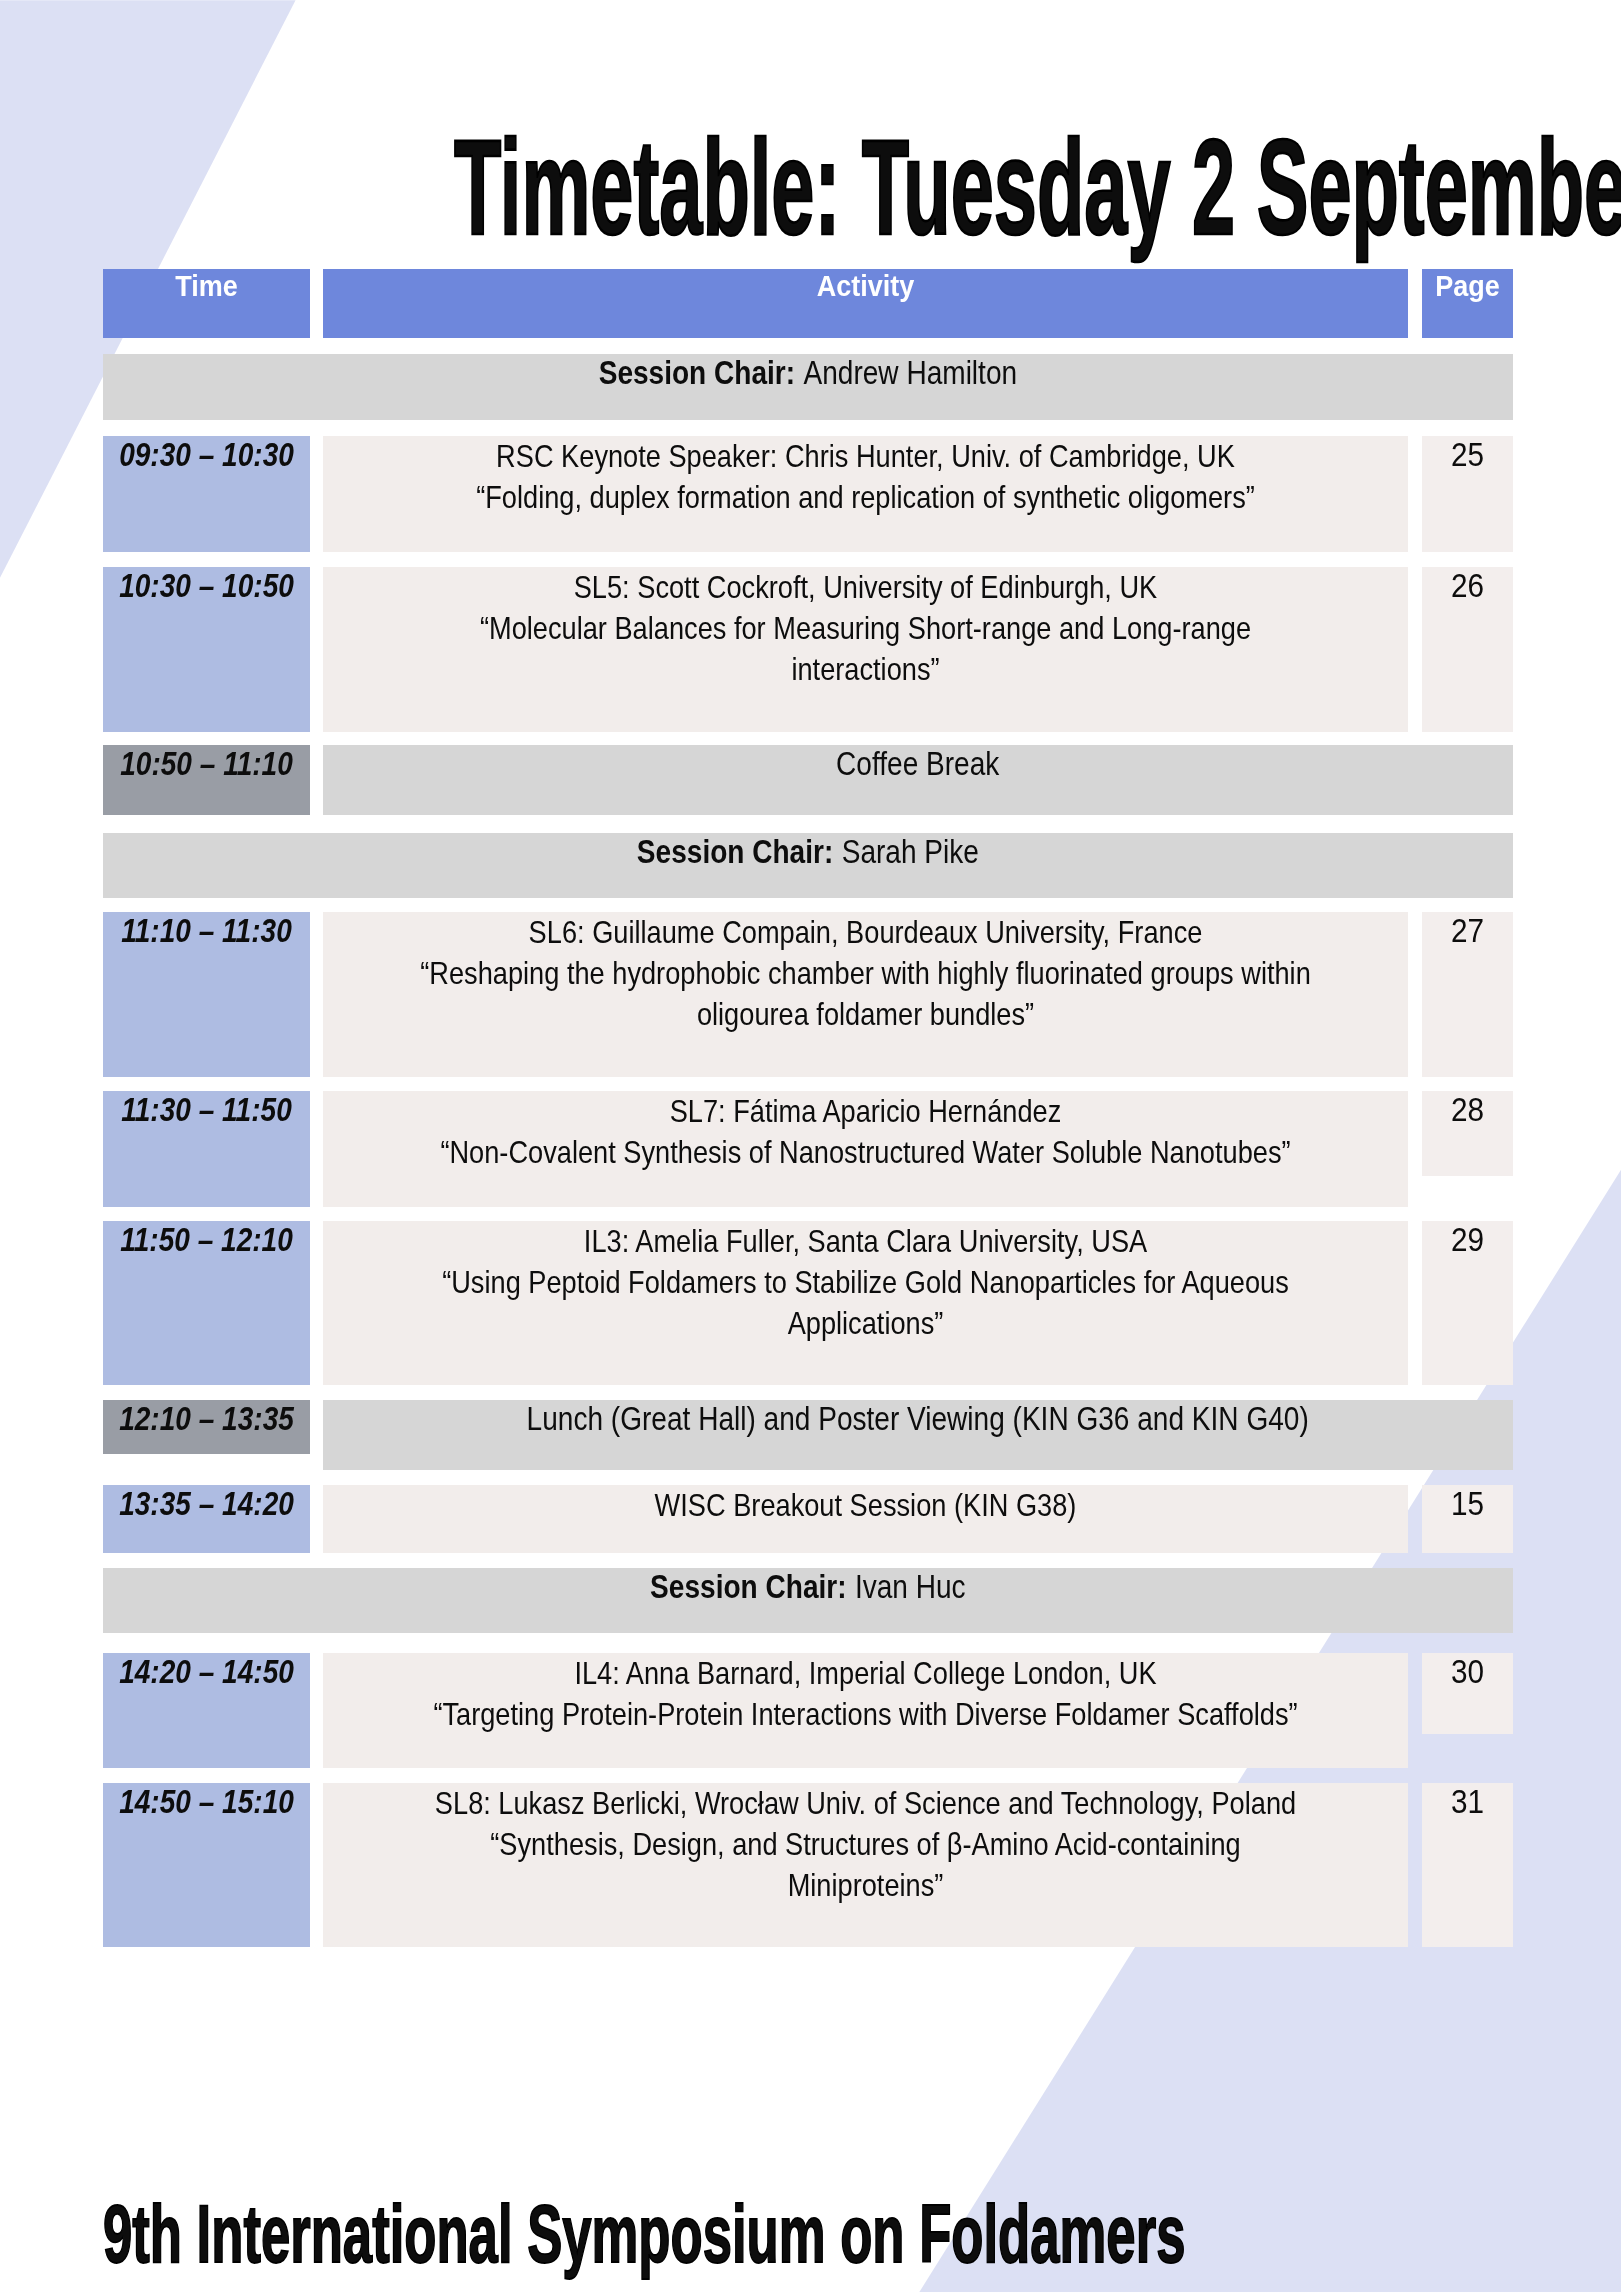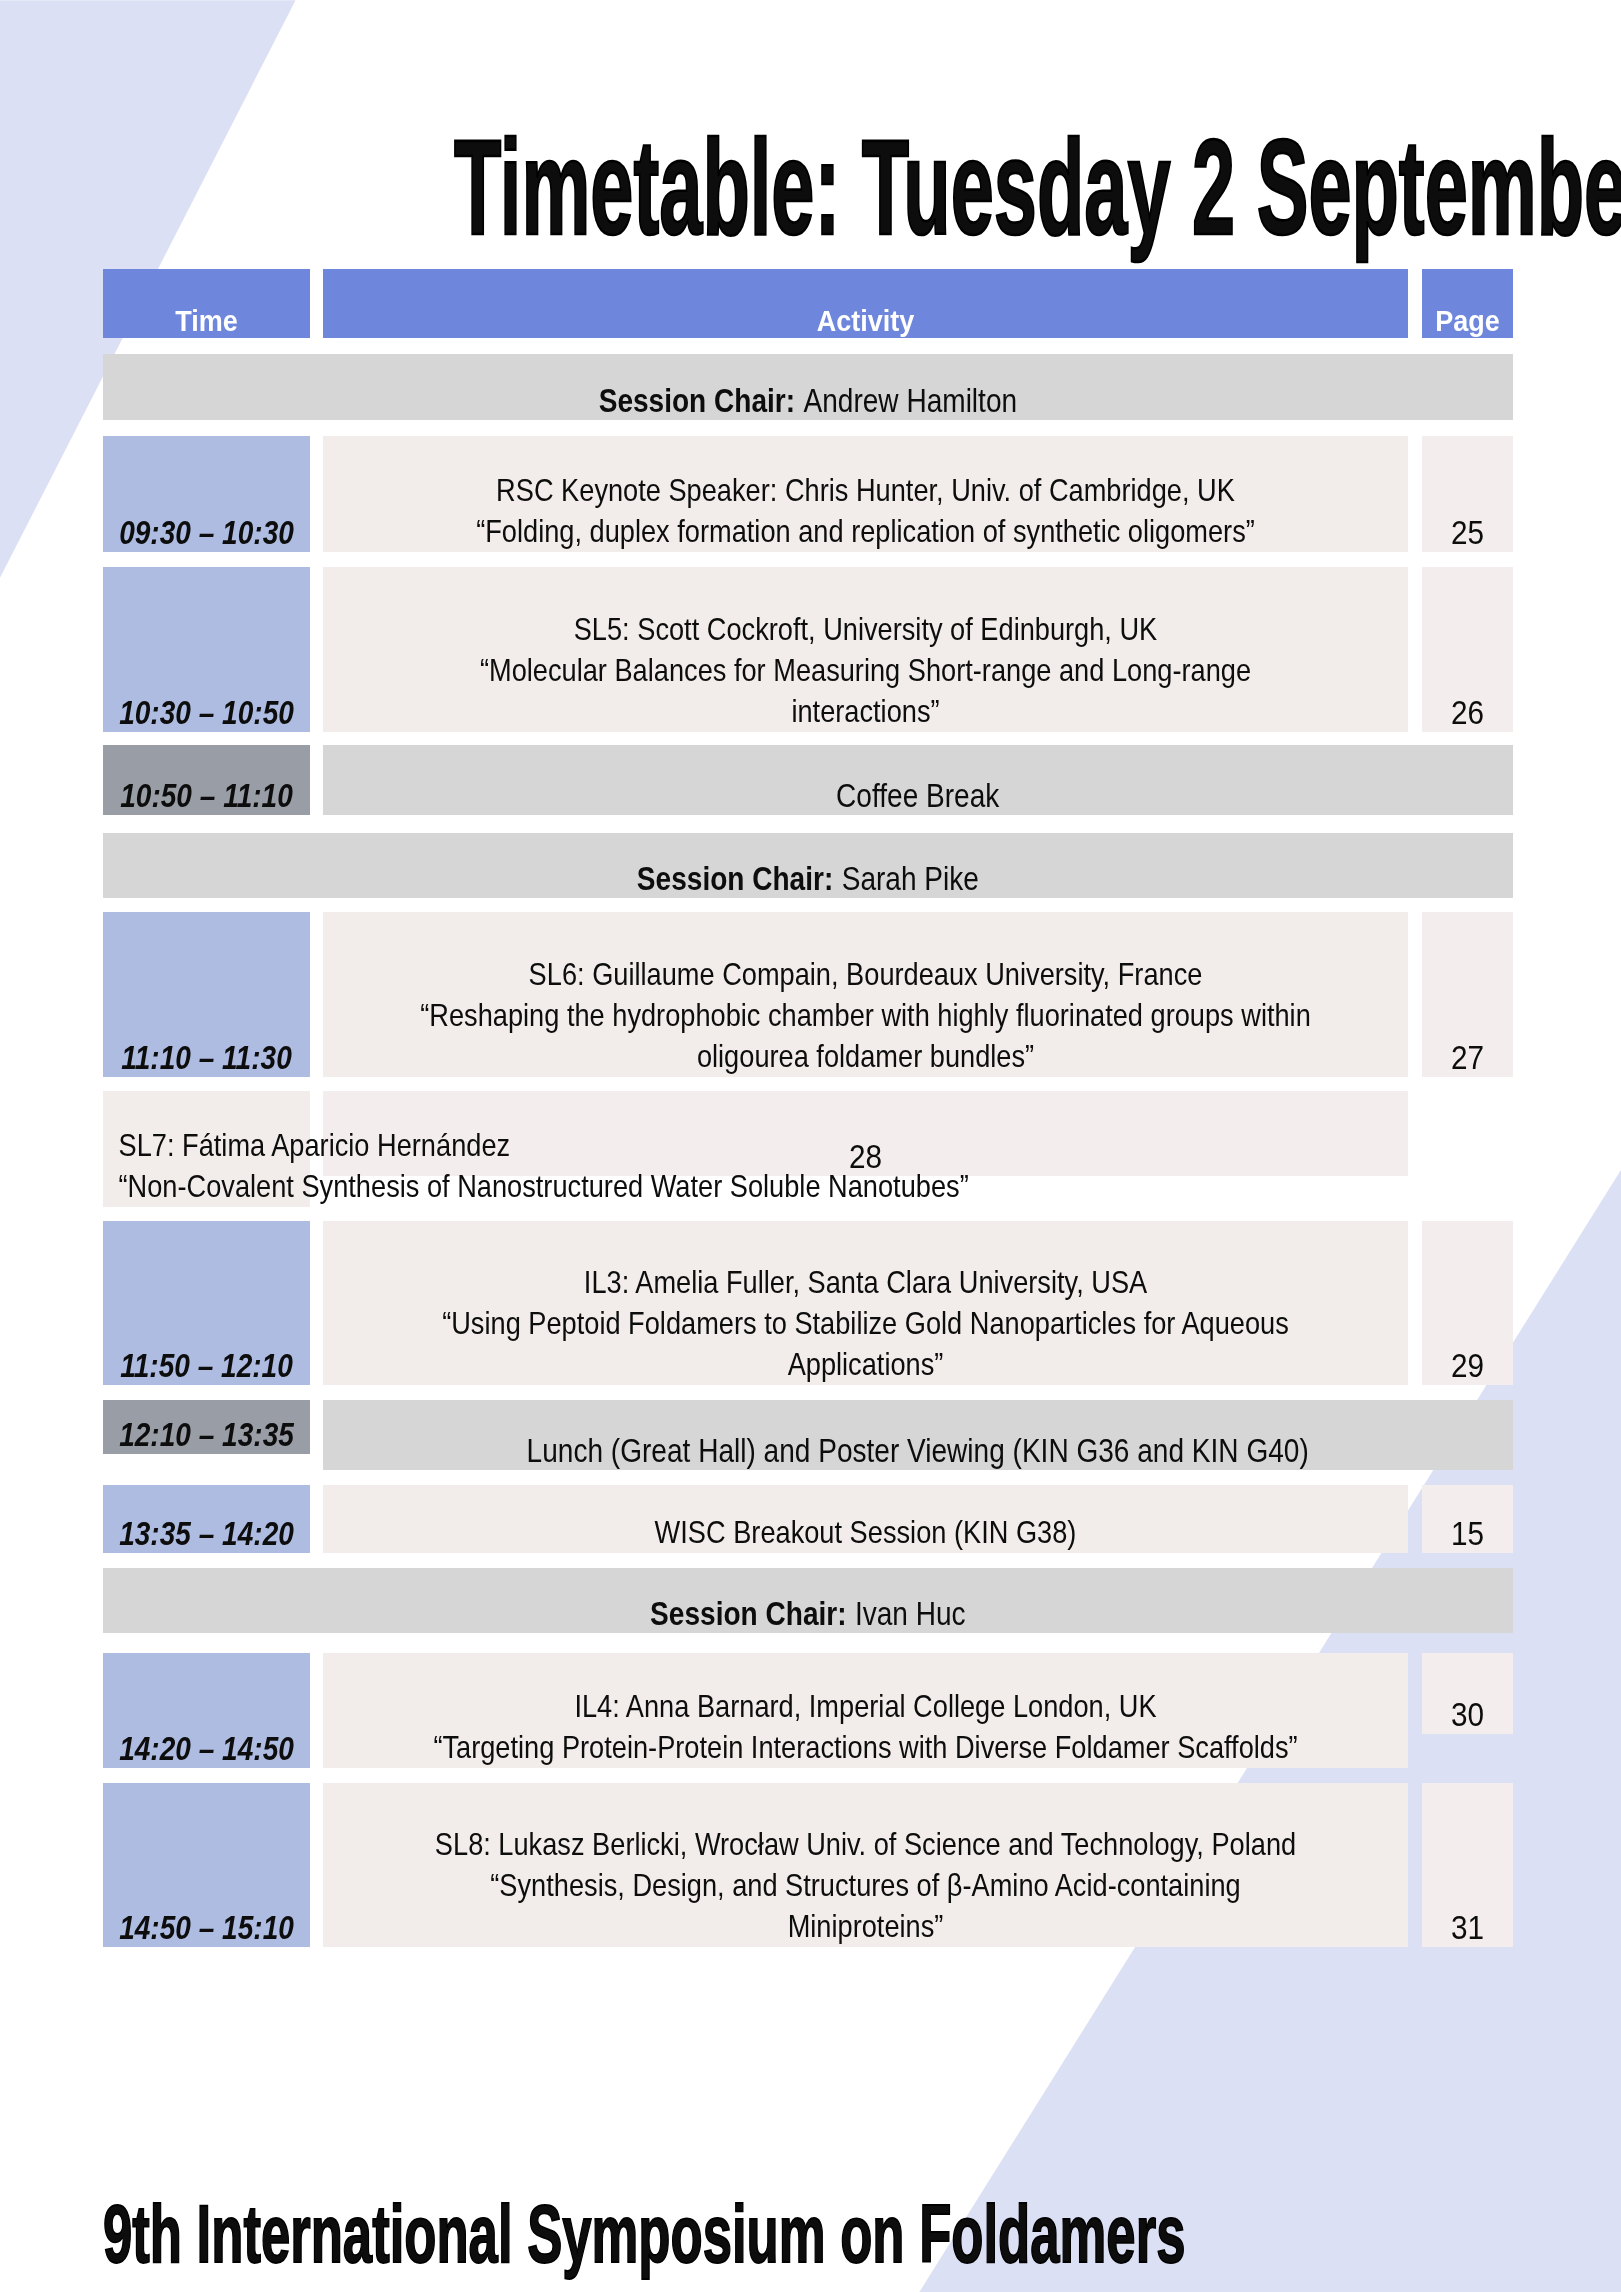--- a/index.html
+++ b/index.html
@@ -13,21 +13,21 @@
   .doc-title{
     position:absolute;top:116px;left:0;width:1621px;text-align:center;
     font-size:136px;line-height:143px;font-weight:bold;white-space:nowrap;
   }
   .doc-title .cond{display:inline-block;transform:scaleX(.57);transform-origin:50% 50%;
     -webkit-text-stroke:2.7px #000;}
 
   .table{position:absolute;top:269px;left:103px;width:1411px;}
   .row{display:grid;grid-template-columns:207px 1085px 91px;column-gap:13.4px;margin-bottom:15px;}
 
-  .cell{display:flex;flex-direction:column;justify-content:flex-end;align-items:center;text-align:center;}
+  .cell{display:flex;flex-direction:column;justify-content:flex-start;align-items:center;text-align:center;}
   .hdr{background:#6e87dc;color:#ffffff;font-weight:bold;font-size:30px;}
   .time{background:#aebce2;font-weight:bold;font-size:33px;font-style:italic;}
   .time.dark{background:#999da5;}
   .bar{background:#d6d6d6;font-size:33px;}
   .bar.full{grid-column:1/4;}
   .bar.span2{grid-column:2/4;}
   .act{background:#f2edeb;font-size:32px;}
   .pg{background:#f3eeed;font-size:33px;}
 
   .cx{display:block;width:100%;transform:scaleX(.85);transform-origin:50% 50%;}
@@ -133,20 +133,23 @@
           <div class="aline">“Reshaping the hydrophobic chamber with highly fluorinated groups within</div>
           <div class="aline">oligourea foldamer bundles”</div>
         </span>
       </div>
       <div class="cell pg" style="height:165px">
         <span class="cx9 nowrap">27</span>
       </div>
     </div>
 
     <div class="row" style="margin-bottom:14.3px">
+      <div class="cell time" style="height:116px">
+        <span class="cx nowrap">11:30 – 11:50</span>
+      </div>
       <div class="cell act" style="height:116px">
         <span class="cx">
           <div class="aline">SL7: Fátima Aparicio Hernández</div>
           <div class="aline">“Non-Covalent Synthesis of Nanostructured Water Soluble Nanotubes”</div>
         </span>
       </div>
       <div class="cell pg" style="height:85px">
         <span class="cx9 nowrap">28</span>
       </div>
     </div>

